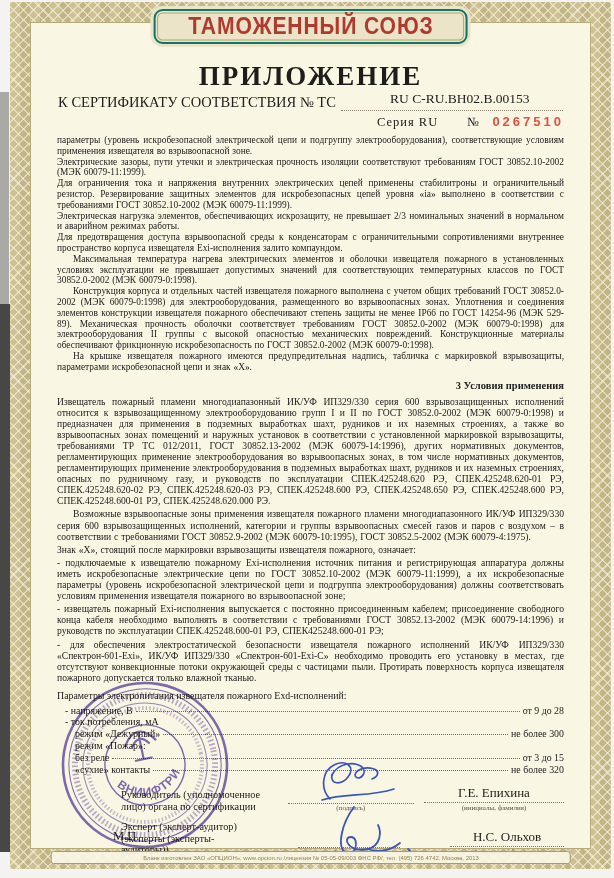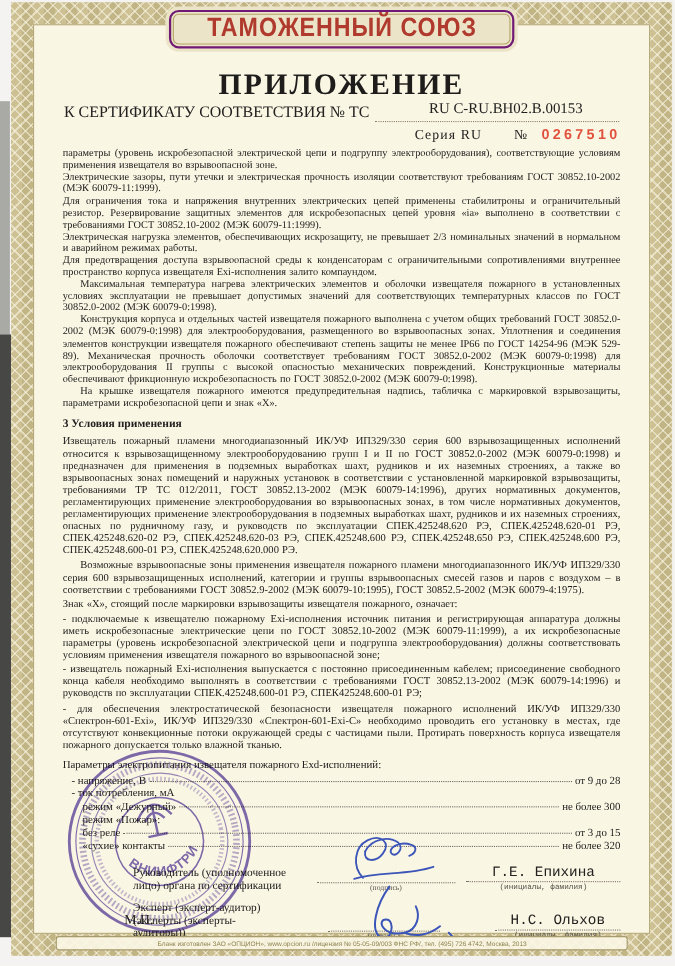--- a/index.html
+++ b/index.html
@@ -25,21 +25,21 @@
   }
   .inner{
     position:relative;width:100%;height:100%;box-sizing:border-box;
     background:#faf6e4;border:1px solid #b7aa7a;
     padding:8px 26px 6px 26px;
   }
 
   
   .badge{
     position:absolute;top:-14px;left:50%;transform:translateX(-50%);
-    background:#ece4c8;border:2px solid #701a75;border-radius:9px;
+    background:#ece4c8;border:2px solid #0f766e;border-radius:9px;
     box-shadow:0 0 0 3px #ece4c8, inset 0 0 0 1.5px #ece4c8, inset 0 0 0 2.5px #b3a468;
     padding:1px 16px 2px;white-space:nowrap;z-index:4;
   }
   .badge-text{
     display:inline-block;transform:scaleX(.88);transform-origin:center;
     font-family:"Liberation Sans", sans-serif;font-weight:bold;
     font-size:24px;letter-spacing:1px;color:#b13a2e;
   }
 
   .doc-title{
@@ -55,21 +55,21 @@
   .no-sign{margin-left:26px;}
   .serial{
     font-family:"Liberation Sans", sans-serif;font-weight:bold;
     color:#e0523d;letter-spacing:3px;font-size:13px;margin-left:10px;
   }
 
   
   .bodytext{font-size:9.4px;line-height:10.8px;text-align:justify;word-spacing:.5px;}
   .bodytext p{margin:0;}
   .ind{text-indent:16px;}
-  .sec-head{text-align:left;font-weight:bold;font-size:10.5px;margin:7px 0 5px;}
+  .sec-head{text-align:right;font-weight:bold;font-size:10.5px;margin:7px 0 5px;}
   .sec3{font-size:9.6px;line-height:11.1px;text-align:justify;word-spacing:.5px;}
   .sec3 p{margin:0 0 2px;}
 
   
   .params{margin-top:7px;font-size:9.9px;line-height:11.8px;}
   .param-title{margin-bottom:3px;}
   .param-row{display:flex;align-items:baseline;padding-left:8px;}
   .param-row .lbl{white-space:nowrap;}
   .param-row .leader{flex:1;border-bottom:1.2px dotted #6d6860;margin:0 3px;transform:translateY(-2px);}
   .param-row .val{white-space:nowrap;}
@@ -81,21 +81,21 @@
   .mp{position:absolute;left:56px;top:44px;font-size:12.5px;z-index:1;}
   .sig-row{display:flex;align-items:flex-end;margin-left:64px;}
   .sig-row + .sig-row{margin-top:9px;gap:40px;}
   .sig-role{width:186px;font-size:10.3px;line-height:11.5px;}
   .sig-center{width:146px;margin:0 10px 0 6px;position:relative;}
   .sig-line{border-bottom:1px dotted #7a7467;height:10px;}
   .sig-cap{text-align:center;font-size:7px;color:#55524a;line-height:8px;}
   .sig-svg{position:absolute;overflow:visible;z-index:2;}
   .sig-svg.s1{left:28px;top:-34px;}
   .sig-svg.s2{left:26px;top:-34px;}
-  .sig-right{width:162px;font-family:Liberation Mono, monospace;}
+  .sig-right{width:162px;}
   .sig-name{text-align:center;font-size:13px;border-bottom:1px dotted #7a7467;padding-bottom:1px;white-space:nowrap;}
   .sig-cap2{text-align:center;font-size:7px;color:#55524a;line-height:8px;margin-top:1px;}
 
   
   .stamp{position:absolute;left:26px;top:654px;width:176px;height:176px;opacity:.88;mix-blend-mode:multiply;z-index:3;pointer-events:none;}
 
   
   .footer-cap{
     position:absolute;left:50%;bottom:-16px;transform:translateX(-50%);
     border:1px solid #a79a6c;border-radius:3px;background:rgba(250,246,228,.92);

